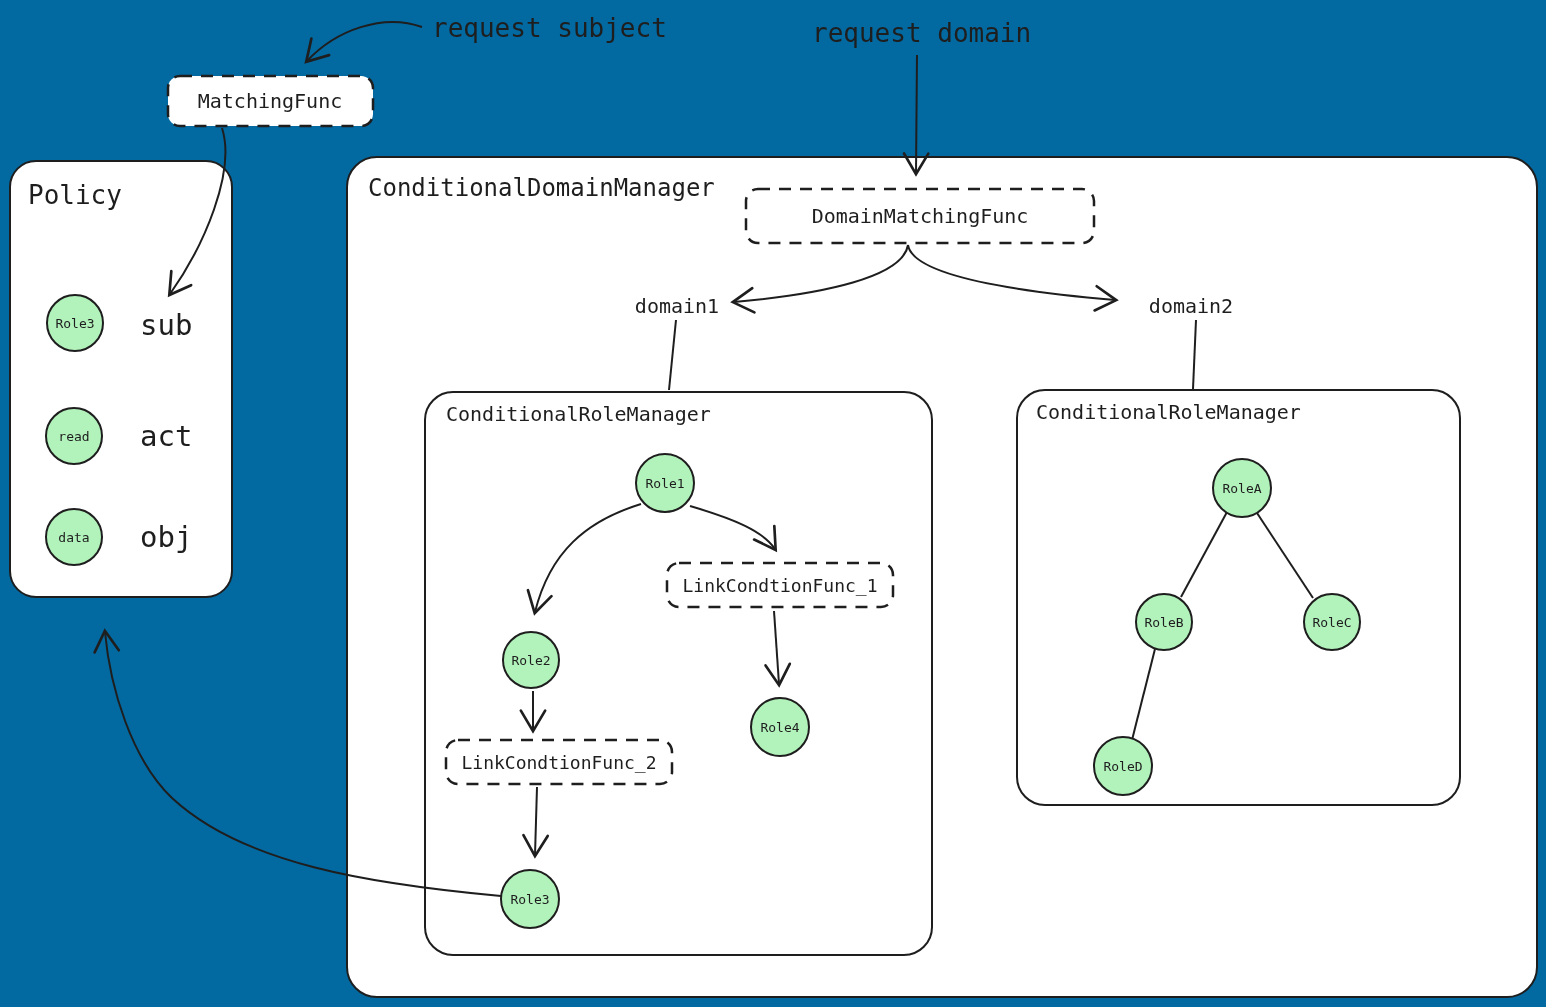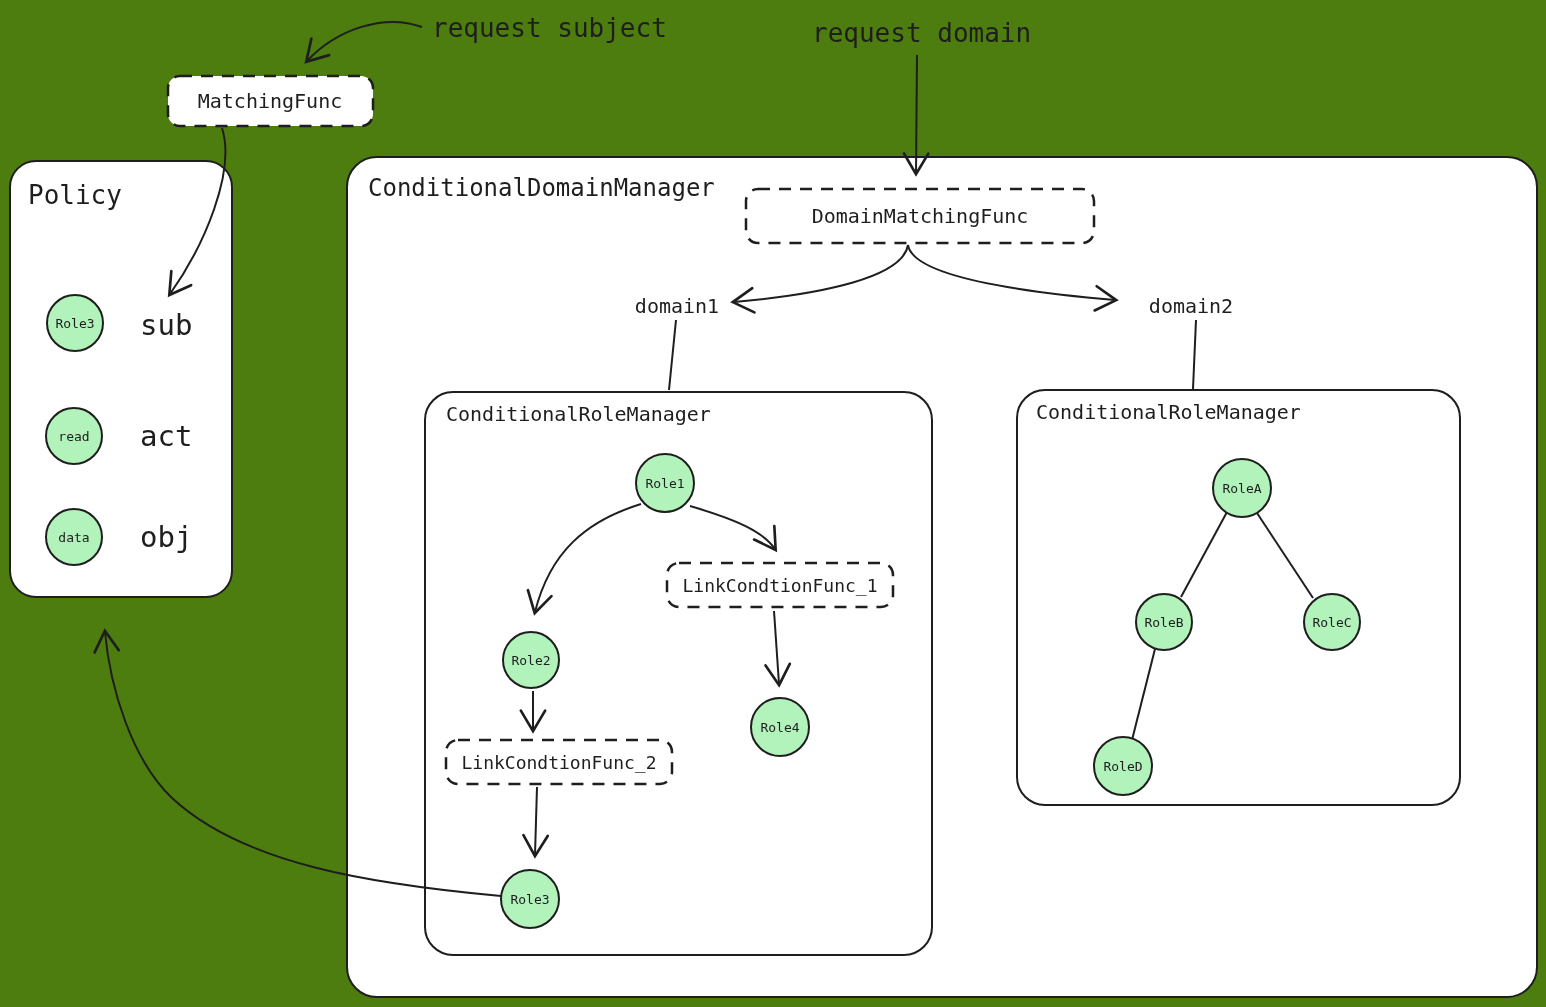--- a/index.html
+++ b/index.html
@@ -1,17 +1,17 @@
 <!DOCTYPE html>
 <html><head>
 <meta charset="utf-8">
 <style>
   html, body { margin: 0; padding: 0; background: #ffffff; }
   .canvas-wrap {
-    width: 1546px; height: 1007px; position: relative; background: #4d7c0f;
+    width: 1546px; height: 1007px; position: relative; background: #0369a1;
     font-family: "DejaVu Sans Mono", "Liberation Mono", monospace;
   }
   svg text {
     font-family: "DejaVu Sans Mono", "Liberation Mono", monospace;
     fill: #1e1e1e;
   }
   .box        { fill: #ffffff; stroke: #1e1e1e; stroke-width: 2; }
   .dashed-box { fill: #ffffff; stroke: #1e1e1e; stroke-width: 2.5; stroke-dasharray: 12 9; }
   .edge       { fill: none; stroke: #1e1e1e; stroke-width: 2; }
   .node       { stroke: #1e1e1e; stroke-width: 2; }

